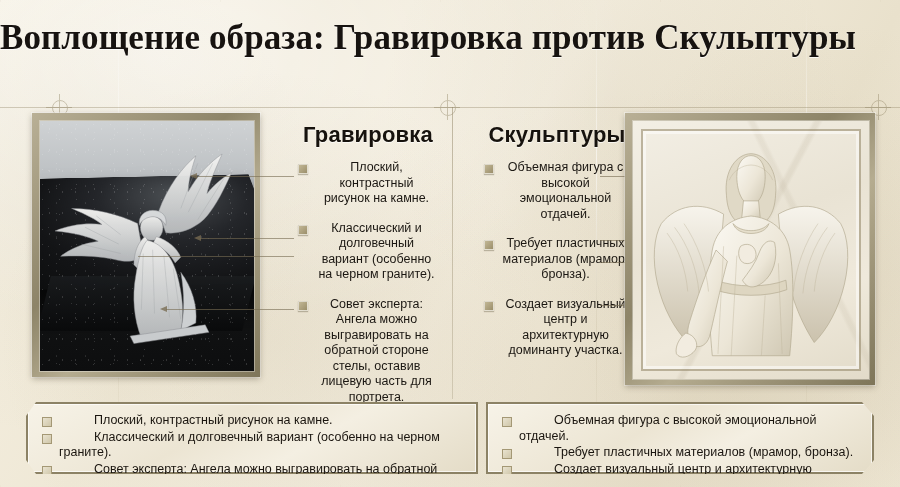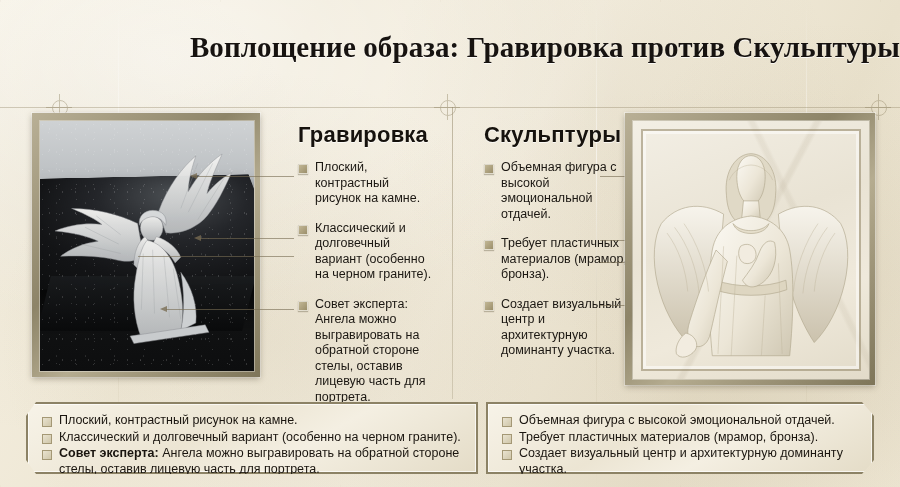--- a/index.html
+++ b/index.html
@@ -30,23 +30,23 @@
       radial-gradient(circle at 68% 22%, rgba(160,146,112,.09), rgba(0,0,0,0) 32%),
       radial-gradient(circle at 92% 58%, rgba(160,146,112,.11), rgba(0,0,0,0) 30%),
       radial-gradient(circle at 8% 40%, rgba(160,146,112,.08), rgba(0,0,0,0) 28%);
   }
   .crease{position:absolute;top:0;bottom:0;width:1px;
     background:linear-gradient(to bottom, rgba(255,255,255,0), rgba(255,255,255,.8), rgba(176,163,132,.25), rgba(255,255,255,0));
     opacity:.7;pointer-events:none;}
 
   
   #title{
-    position:absolute;left:0;right:0;top:31px;text-align:right;
+    position:absolute;left:0;right:0;top:18px;text-align:left;
     font-family:"Liberation Serif","DejaVu Serif",serif;
-    font-weight:700;font-size:29px;letter-spacing:.1px;color:#171310;
+    font-weight:700;font-size:35px;letter-spacing:.1px;color:#171310;
     text-shadow:0 1px 0 rgba(255,255,255,.75);
     white-space:nowrap;
   }
 
   
   .reg{position:absolute;width:26px;height:26px;pointer-events:none;opacity:.42;}
   .reg::before,.reg::after{content:"";position:absolute;background:#8e8262;}
   .reg::before{left:50%;top:0;width:1px;height:26px;margin-left:-.5px;}
   .reg::after{top:50%;left:0;height:1px;width:26px;margin-top:-.5px;}
   .reg i{position:absolute;left:50%;top:50%;width:14px;height:14px;margin:-7px 0 0 -7px;
@@ -87,21 +87,21 @@
       linear-gradient(118deg, rgba(255,255,255,.0) 0 48%, rgba(190,180,158,.22) 49% 50%, rgba(255,255,255,0) 51%),
       linear-gradient(64deg, rgba(255,255,255,.0) 0 66%, rgba(190,180,158,.18) 67% 68%, rgba(255,255,255,0) 69%),
       linear-gradient(160deg,#f3efe5 0%,#e9e3d4 42%,#efe9db 70%,#e2dbc9 100%);}
   .marble-bevel{position:absolute;inset:8px;border:2px solid rgba(143,131,101,.55);
     box-shadow:inset 0 0 0 3px rgba(255,255,255,.5);}
 
   
   .angelsvg{position:absolute;left:0;top:0;width:100%;height:100%;}
 
   
-  .col{position:absolute;}
+  .col{position:absolute;text-align:center;}
   .colhead{
     font-family:"Liberation Sans",sans-serif;font-weight:700;font-size:22px;
     color:#16120d;letter-spacing:.2px;margin:0 0 12px 0;
     text-shadow:0 1px 0 rgba(255,255,255,.7);
   }
   .bullet{position:relative;display:flex;gap:7px;margin-bottom:14px;align-items:flex-start;}
   .bullet .sq{flex:0 0 auto;width:8px;height:8px;margin-top:4px;
     background:linear-gradient(135deg,#c2b795,#9b8f6b);
     border:1px solid rgba(255,255,255,.6);
     box-shadow:0 1px 1px rgba(90,80,55,.35);}
@@ -118,21 +118,21 @@
     border:2px solid #8c8265;
     box-shadow:0 2px 5px rgba(80,70,48,.30), inset 0 0 0 1px rgba(255,255,255,.7);
     padding:9px 12px 8px 14px;
   }
   .plaque.lcut{clip-path:polygon(0 14px,10px 0,100% 0,100% 100%,10px 100%,0 calc(100% - 14px));}
   .plaque.rcut{clip-path:polygon(0 0,calc(100% - 12px) 0,100% 14px,100% calc(100% - 14px),calc(100% - 12px) 100%,0 100%);}
   .pl-item{display:flex;gap:7px;align-items:flex-start;margin-bottom:1px;}
   .pl-item .box{flex:0 0 auto;width:8px;height:8px;margin-top:4px;
     background:linear-gradient(135deg,#e9e3d0,#cfc6a9);border:1px solid #a49875;}
   .pl-item .t{font-size:12.5px;line-height:15.5px;color:#1a150f;}
-  b{font-weight:700;}
+  b{font-weight:400;margin-left:35px;}
 </style>
 </head>
 <body>
 
 <div id="stage">
 
   <div class="tex a"></div>
   <div class="tex b"></div>
   <div class="crease" style="left:118px"></div>
   <div class="crease" style="left:596px"></div>

